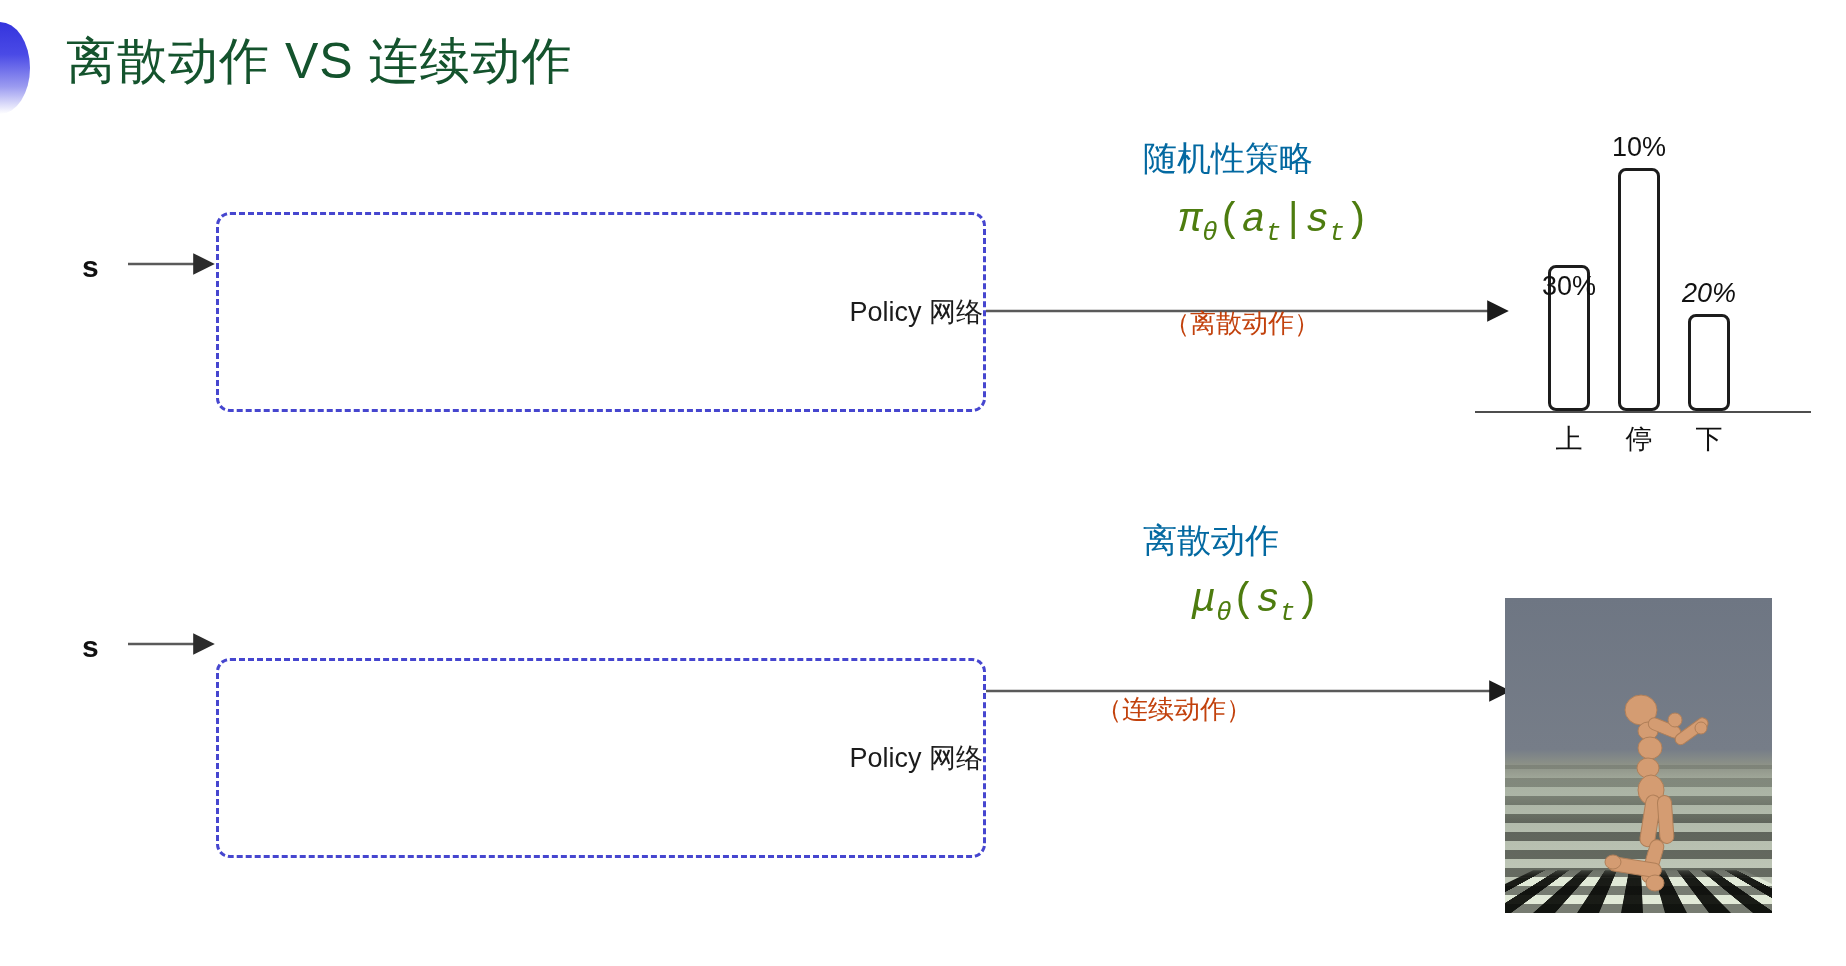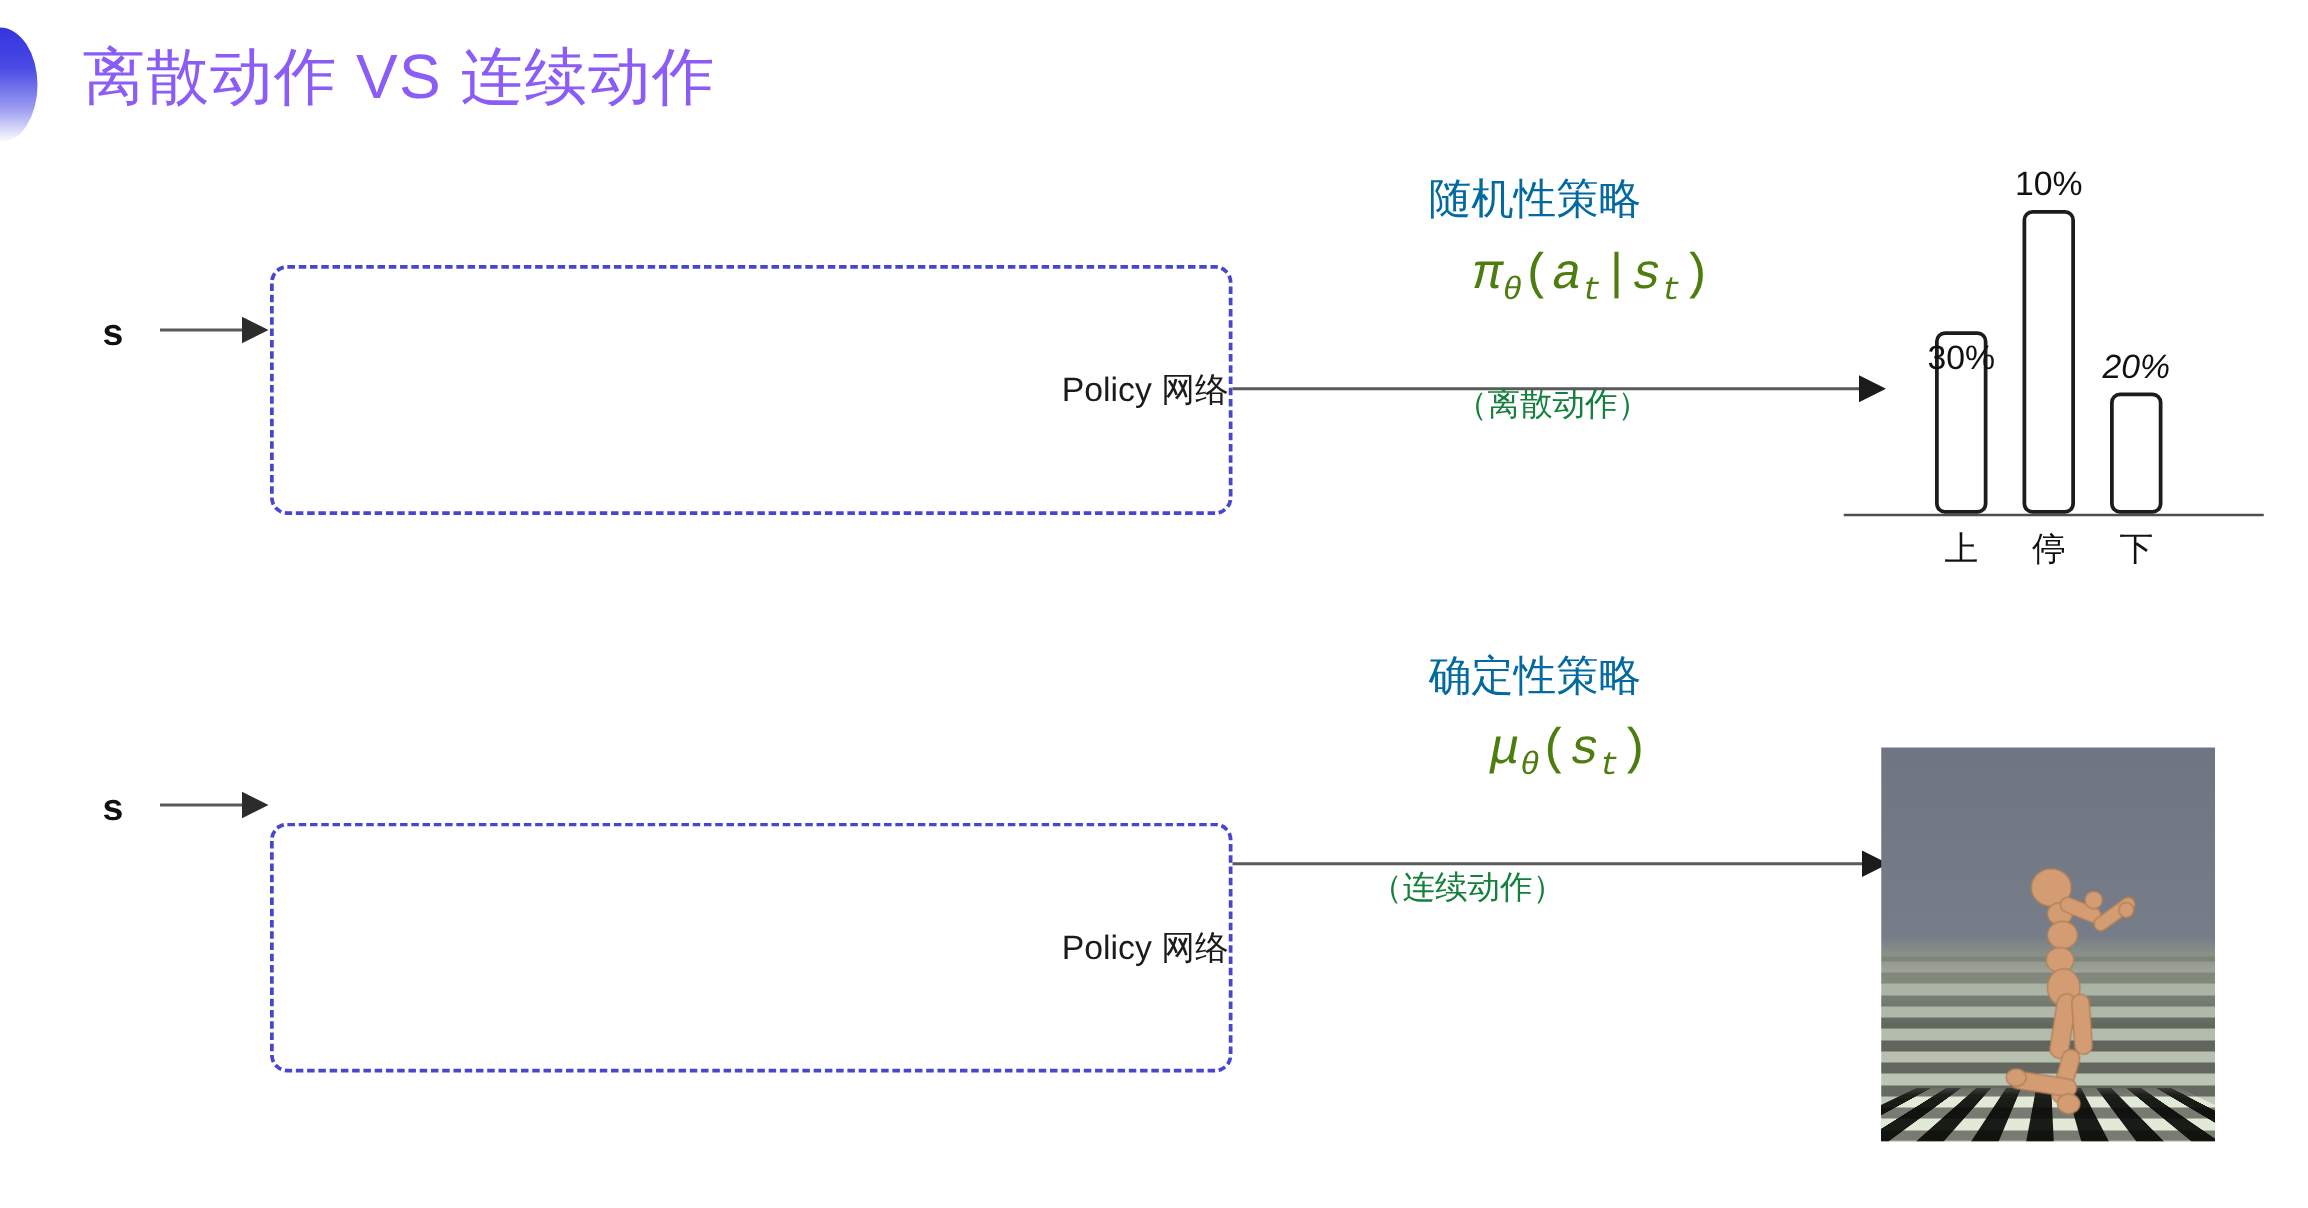--- a/index.html
+++ b/index.html
@@ -26,21 +26,21 @@
     border-radius: 50%;
     background: linear-gradient(to bottom, #3434dd 0%, #4a4ae6 35%, #9a9af0 70%, #ffffff 100%);
   }
   #page-title {
     position: absolute;
     left: 66px;
     top: 28px;
     font-size: 50px;
     line-height: 66px;
     letter-spacing: 1px;
-    color: #8b5cf6;
+    color: #14532d;
     white-space: nowrap;
   }
 
   
   .policy-box {
     position: absolute;
     border: 3px dashed #4646cf;
     border-radius: 14px;
     box-sizing: border-box;
     background: transparent;
@@ -86,21 +86,21 @@
     font-size: 26px;
     vertical-align: sub;
     font-style: italic;
   }
   .formula .up {
     font-style: normal;
   }
   .action-note {
     position: absolute;
     font-size: 26px;
-    color: #15803d;
+    color: #c2410c;
     white-space: nowrap;
   }
 
   
   #bar-chart {
     position: absolute;
     left: 1466px;
     top: 96px;
     width: 345px;
     height: 300px;
@@ -248,21 +248,21 @@
 
 <svg class="arrow-svg" style="left:986px; top:677px;" width="534" height="28">
   <defs>
     <marker id="ah4" markerWidth="9" markerHeight="9" refX="7" refY="4.5" orient="auto">
       <path d="M0,0 L9,4.5 L0,9 z" fill="#1b1b1b"></path>
     </marker>
   </defs>
   <line x1="0" y1="14" x2="520" y2="14" stroke="#5a5a5a" stroke-width="2.4" marker-end="url(#ah4)"></line>
 </svg>
 
-<div class="policy-kind" style="left:1143px; top:518px;">确定性策略</div>
+<div class="policy-kind" style="left:1143px; top:518px;">离散动作</div>
 
 <div class="formula" style="left:1192px; top:578px;">
   <span>μ</span><span class="sub">θ</span><span class="up">(</span><span>s</span><span class="sub">t</span><span class="up">)</span>
 </div>
 
 <div class="action-note" style="left:1096px; top:692px;">（连续动作）</div>
 
 <div id="humanoid-sim">
   <div id="sim-floor"></div>
   <div id="sim-floor-rows"></div>

